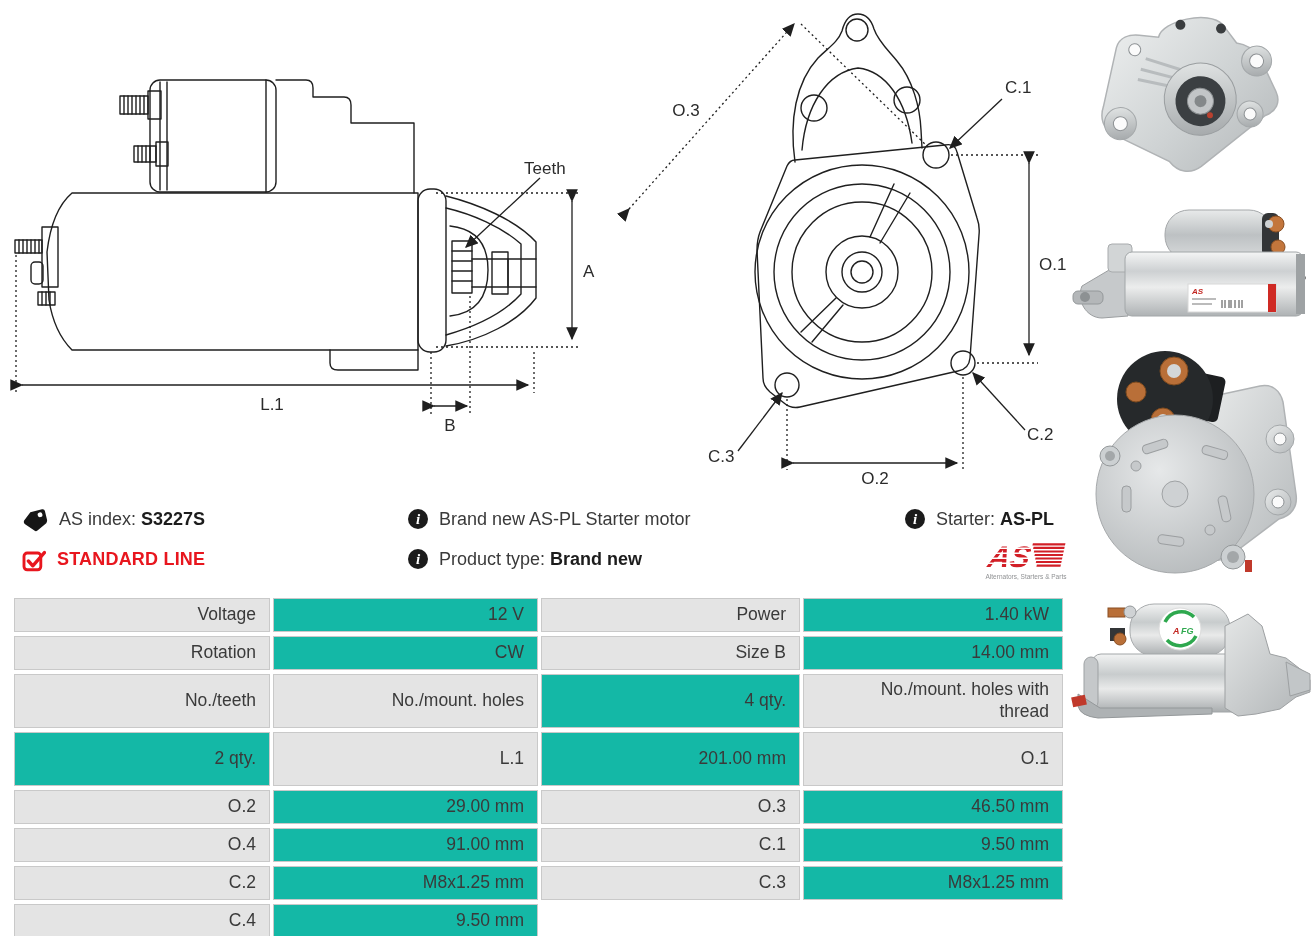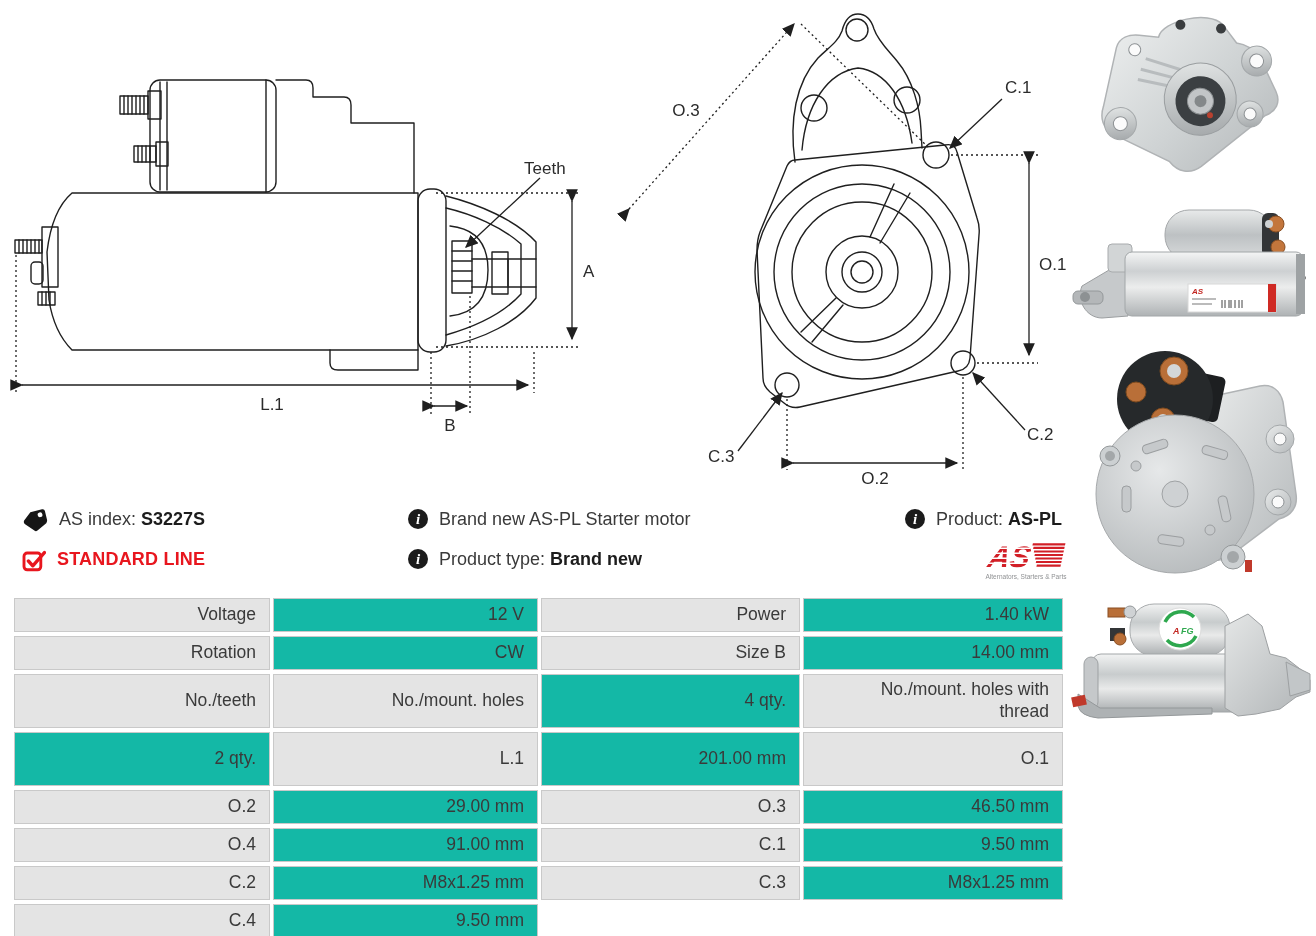--- a/index.html
+++ b/index.html
@@ -328,21 +328,21 @@
     <span>Brand new AS-PL Starter motor</span>
   </div>
 
   <div class="info-item" style="left:408px;top:549px;">
     <span class="info-icon">i</span>
     <span><span>Product type:</span>&nbsp;<b>Brand new</b></span>
   </div>
 
   <div class="info-item" style="left:905px;top:509px;">
     <span class="info-icon">i</span>
-    <span><span>Product:</span>&nbsp;<b>AS-PL</b></span>
+    <span><span>Starter:</span>&nbsp;<b>AS-PL</b></span>
   </div>
 
   <div class="logo-box">
     <svg width="92" height="56" viewBox="0 0 130 62">
       <g transform="skewX(-12)">
         <text x="18" y="40" font-size="42" font-weight="bold" font-style="italic" fill="#d21e26">AS</text>
         <g fill="#d21e26">
           <rect x="76" y="6" width="46" height="3"></rect>
           <rect x="78" y="11" width="44" height="3"></rect>
           <rect x="80" y="16" width="42" height="3"></rect>

